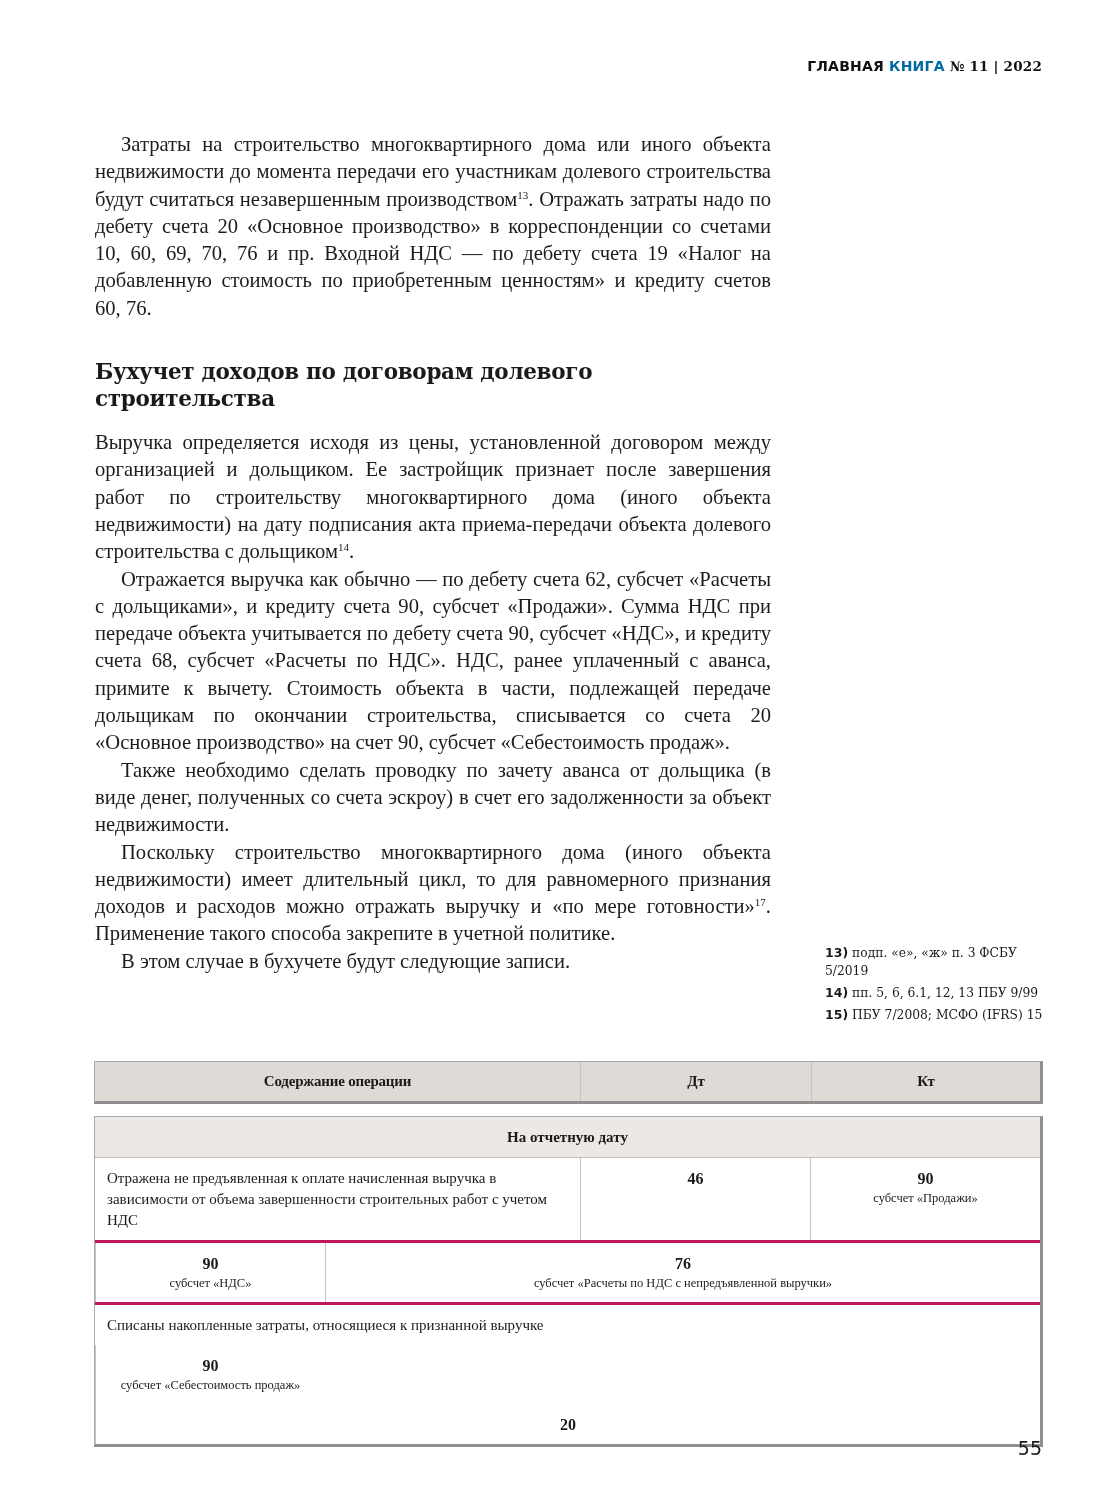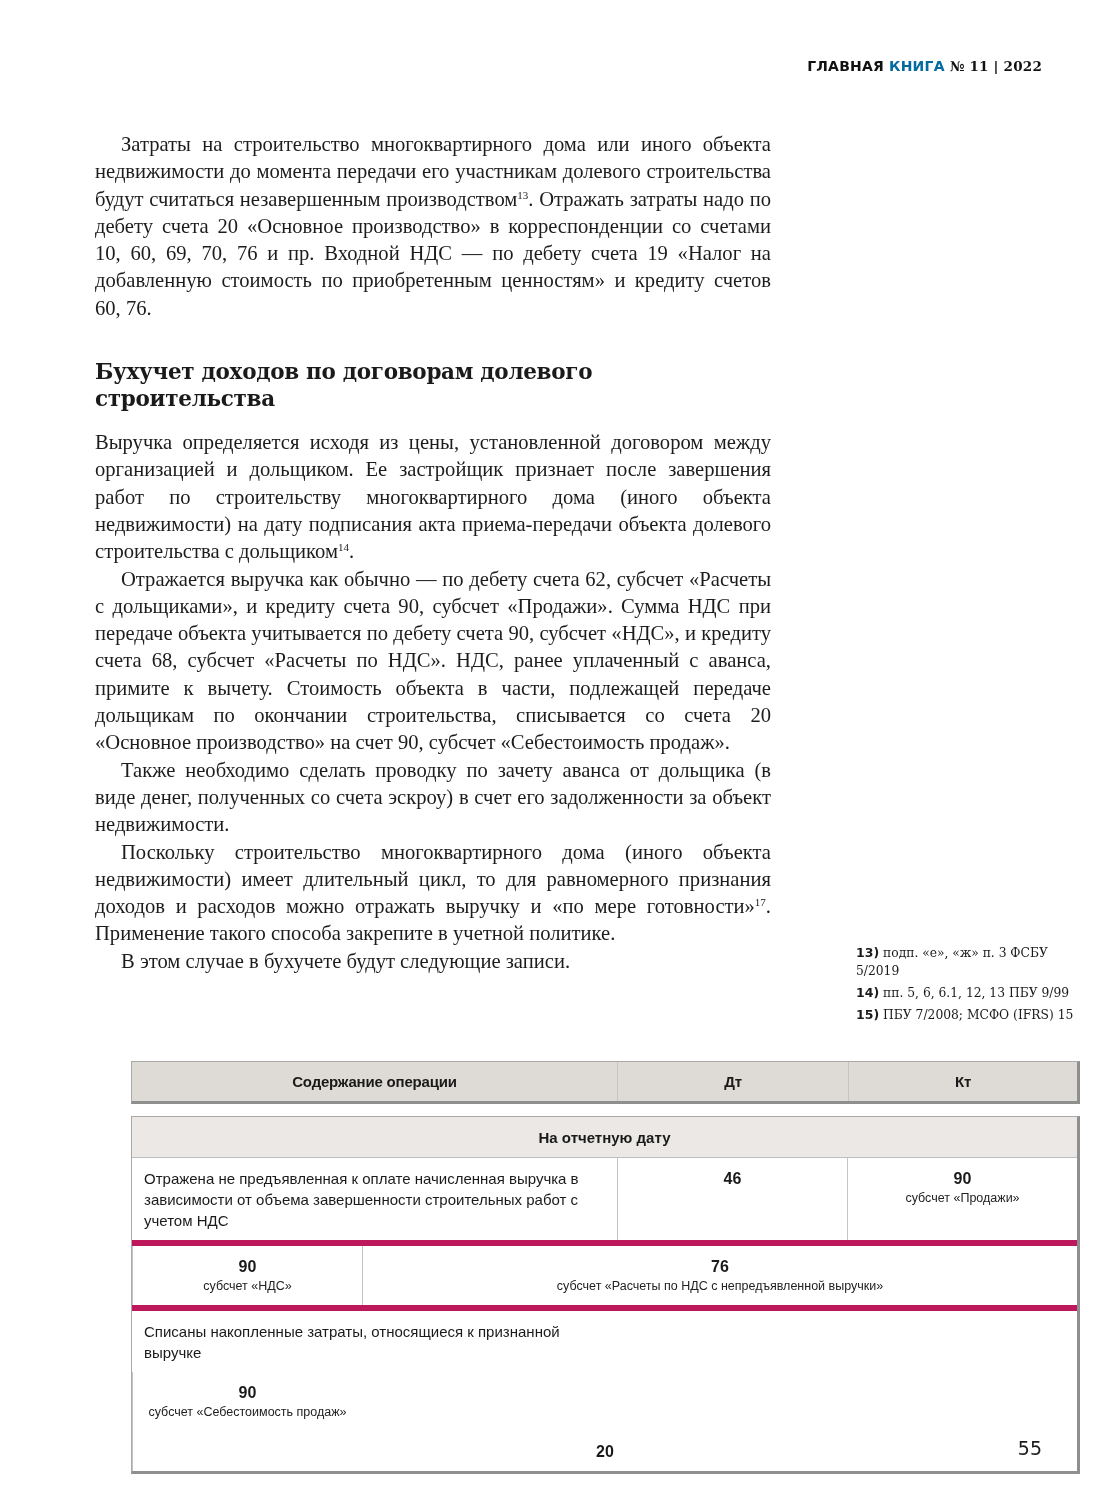--- a/index.html
+++ b/index.html
@@ -21,29 +21,29 @@
   .main-column p { margin: 0; text-indent: 26px; }
   .main-column p.no-indent { text-indent: 0; }
   .main-column sup { font-size: 11px; line-height: 0; vertical-align: 7px; }
 
   .section-heading {
     font-family: "DejaVu Serif", serif; font-weight: bold; font-size: 21.5px; line-height: 27px;
     text-align: left; margin: 36px 0 17px 0; color: #1a1a1a; letter-spacing: -0.3px;
   }
 
   .sidenotes {
-    position: absolute; left: 856px; top: 944px; width: 230px;
+    position: absolute; left: 825px; top: 944px; width: 230px;
     font-family: "DejaVu Serif", serif; font-size: 12.3px; line-height: 18px; color: #1a1a1a;
   }
   .sidenotes .note { margin-bottom: 4px; }
   .sidenotes .note-num { font-family: "DejaVu Sans", sans-serif; font-weight: bold; font-size: 12.5px; }
 
   .entries-table {
     position: absolute; left: 94px; top: 1061px; width: 949px;
-    font-family: Liberation Sans, sans-serif; color: #1a1a1a; margin-left: 37px;
+    font-family: Liberation Serif, serif; color: #1a1a1a;
   }
   .thead {
     display: flex; background: #dedad6; height: 39px;
     border: 1px solid #a9a9a9; border-bottom: 3px solid #8f8f8f; border-right: 3px solid #8f8f8f;
   }
   .thead .th {
     display: flex; align-items: center; justify-content: center;
     font-weight: bold; font-size: 15px; letter-spacing: -0.2px;
   }
   .col1 { width: 485px; }
@@ -51,21 +51,21 @@
   .col3 { flex: 1; border-left: 1px solid #c4c4c4; }
 
   .tbody {
     margin-top: 12px;
     border: 1px solid #a9a9a9; border-bottom: 3px solid #8f8f8f; border-right: 3px solid #8f8f8f;
   }
   .section-row {
     background: #ebe8e5; height: 40px; display: flex; align-items: center; justify-content: center;
     font-weight: bold; font-size: 15px; border-bottom: 1px solid #bdbdbd;
   }
-  .row { display: flex; border-bottom: 6px solid #be185d; }
+  .row { display: flex; border-bottom: 3px solid #be185d; }
   .row:last-child { border-bottom: none; flex-direction: column; }
   .row .cell { padding: 10px 12px 9px 12px; box-sizing: border-box; }
   .row .desc { font-size: 15px; line-height: 21px; text-align: left; }
   .row .acct { text-align: center; }
   .acct .num { font-weight: bold; font-size: 16px; line-height: 21px; }
   .acct .sub { font-size: 12.5px; line-height: 19px; color: #222; }
 
   .page-number {
     position: absolute; right: 62px; top: 1437px;
     font-family: "DejaVu Sans", sans-serif; font-size: 19px; color: #1a1a1a;

